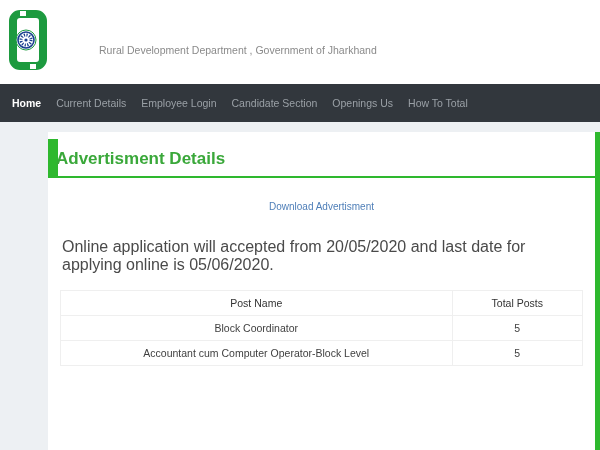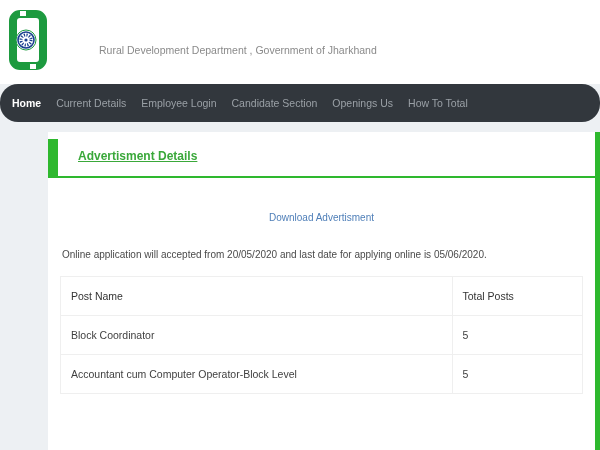--- a/index.html
+++ b/index.html
@@ -26,21 +26,21 @@
   .brand-subtitle {
     position: absolute; left: 57px; top: 44px;
     font-size: 10.5px; color: #8a8a8a; margin-left: 42px;
   }
 
   
   .main-nav {
     position: absolute; left: 0; top: 84px; width: 600px; height: 38px;
     background: #32373d;
     display: flex; align-items: center;
-    padding-left: 12px; gap: 15px; border-radius: 18px;
+    padding-left: 12px; gap: 15px;
   }
   .nav-item {
     font-size: 10.5px; color: #9aa0a6; cursor: pointer; white-space: nowrap;
   }
   .nav-item.active { color: #ffffff; font-weight: bold; }
 
   
   .panel {
     position: absolute; left: 48px; top: 132px; right: 0; bottom: 0;
     background: #ffffff;
@@ -48,52 +48,52 @@
   }
   .panel-heading {
     position: relative; height: 46px;
     border-bottom: 2px solid #2eb82e;
   }
   .accent-bar {
     position: absolute; left: 0; top: 7px; bottom: 0; width: 10px;
     background: #2eb82e;
   }
   .section-title {
-    position: absolute; left: 30px; top: 17px;
-    font-size: 12px; font-weight: 600; color: #3aa83a; text-decoration: underline;
+    position: absolute; left: 8px; top: 17px;
+    font-size: 17px; font-weight: 600; color: #3aa83a;
   }
 
   .panel-body { padding: 18px 0 0 0; }
 
   .ad-title {
     margin: 0 16px;
     text-align: center;
     font-size: 13.5px; font-weight: bold; color: #2b2b2b;
     line-height: 21px;
   }
-  .download-link-wrap { text-align: center; margin-top: 11px; }
+  .download-link-wrap { text-align: center; }
   .download-link {
     font-size: 10px; color: #4f7fb8; text-decoration: none; cursor: pointer;
   }
   .ad-note {
     margin: 24px 14px 0 14px;
-    font-size: 10px; color: #4a4a4a;
+    font-size: 16px; color: #4a4a4a;
   }
 
   
   .posts-table {
     margin: 16px 12px 0 12px;
     width: calc(100% - 24px);
     border-collapse: collapse;
     font-size: 10.5px;
   }
   .posts-table th, .posts-table td {
     border: 1px solid #efefef;
-    padding: 13px 10px;
-    text-align: left;
+    padding: 6px 10px;
+    text-align: center;
     font-weight: normal;
   }
   .posts-table th { color: #333333; }
   .posts-table td { color: #3f3f3f; }
   .col-post { width: 75%; }
 </style>
 </head>
 <body>
 
 <div class="site-header">

